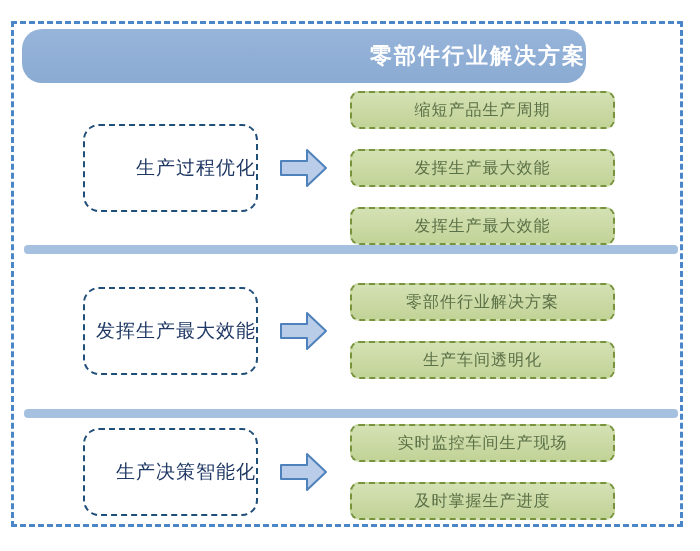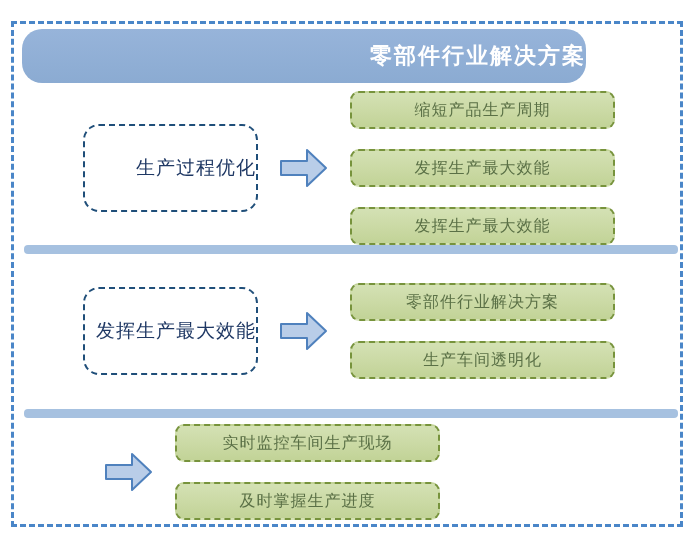--- a/index.html
+++ b/index.html
@@ -94,20 +94,23 @@
       </div>
       <div class="outcome">
         <span>生产车间透明化</span>
       </div>
     </div>
   </div>
 
   <div class="divider" id="div2"></div>
 
   <div class="row" id="row3">
+    <div class="cat">
+      <span>生产决策智能化</span>
+    </div>
     <div class="arrow-cell">
       <svg width="48" height="42" viewBox="0 0 48 42">
         <polygon points="1,14 27,14 27,3 46,21 27,39 27,28 1,28" fill="#b9cde8" stroke="#4f81bd" stroke-width="2" stroke-linejoin="round"></polygon>
       </svg>
     </div>
     <div class="outcomes">
       <div class="outcome">
         <span>实时监控车间生产现场</span>
       </div>
       <div class="outcome">

